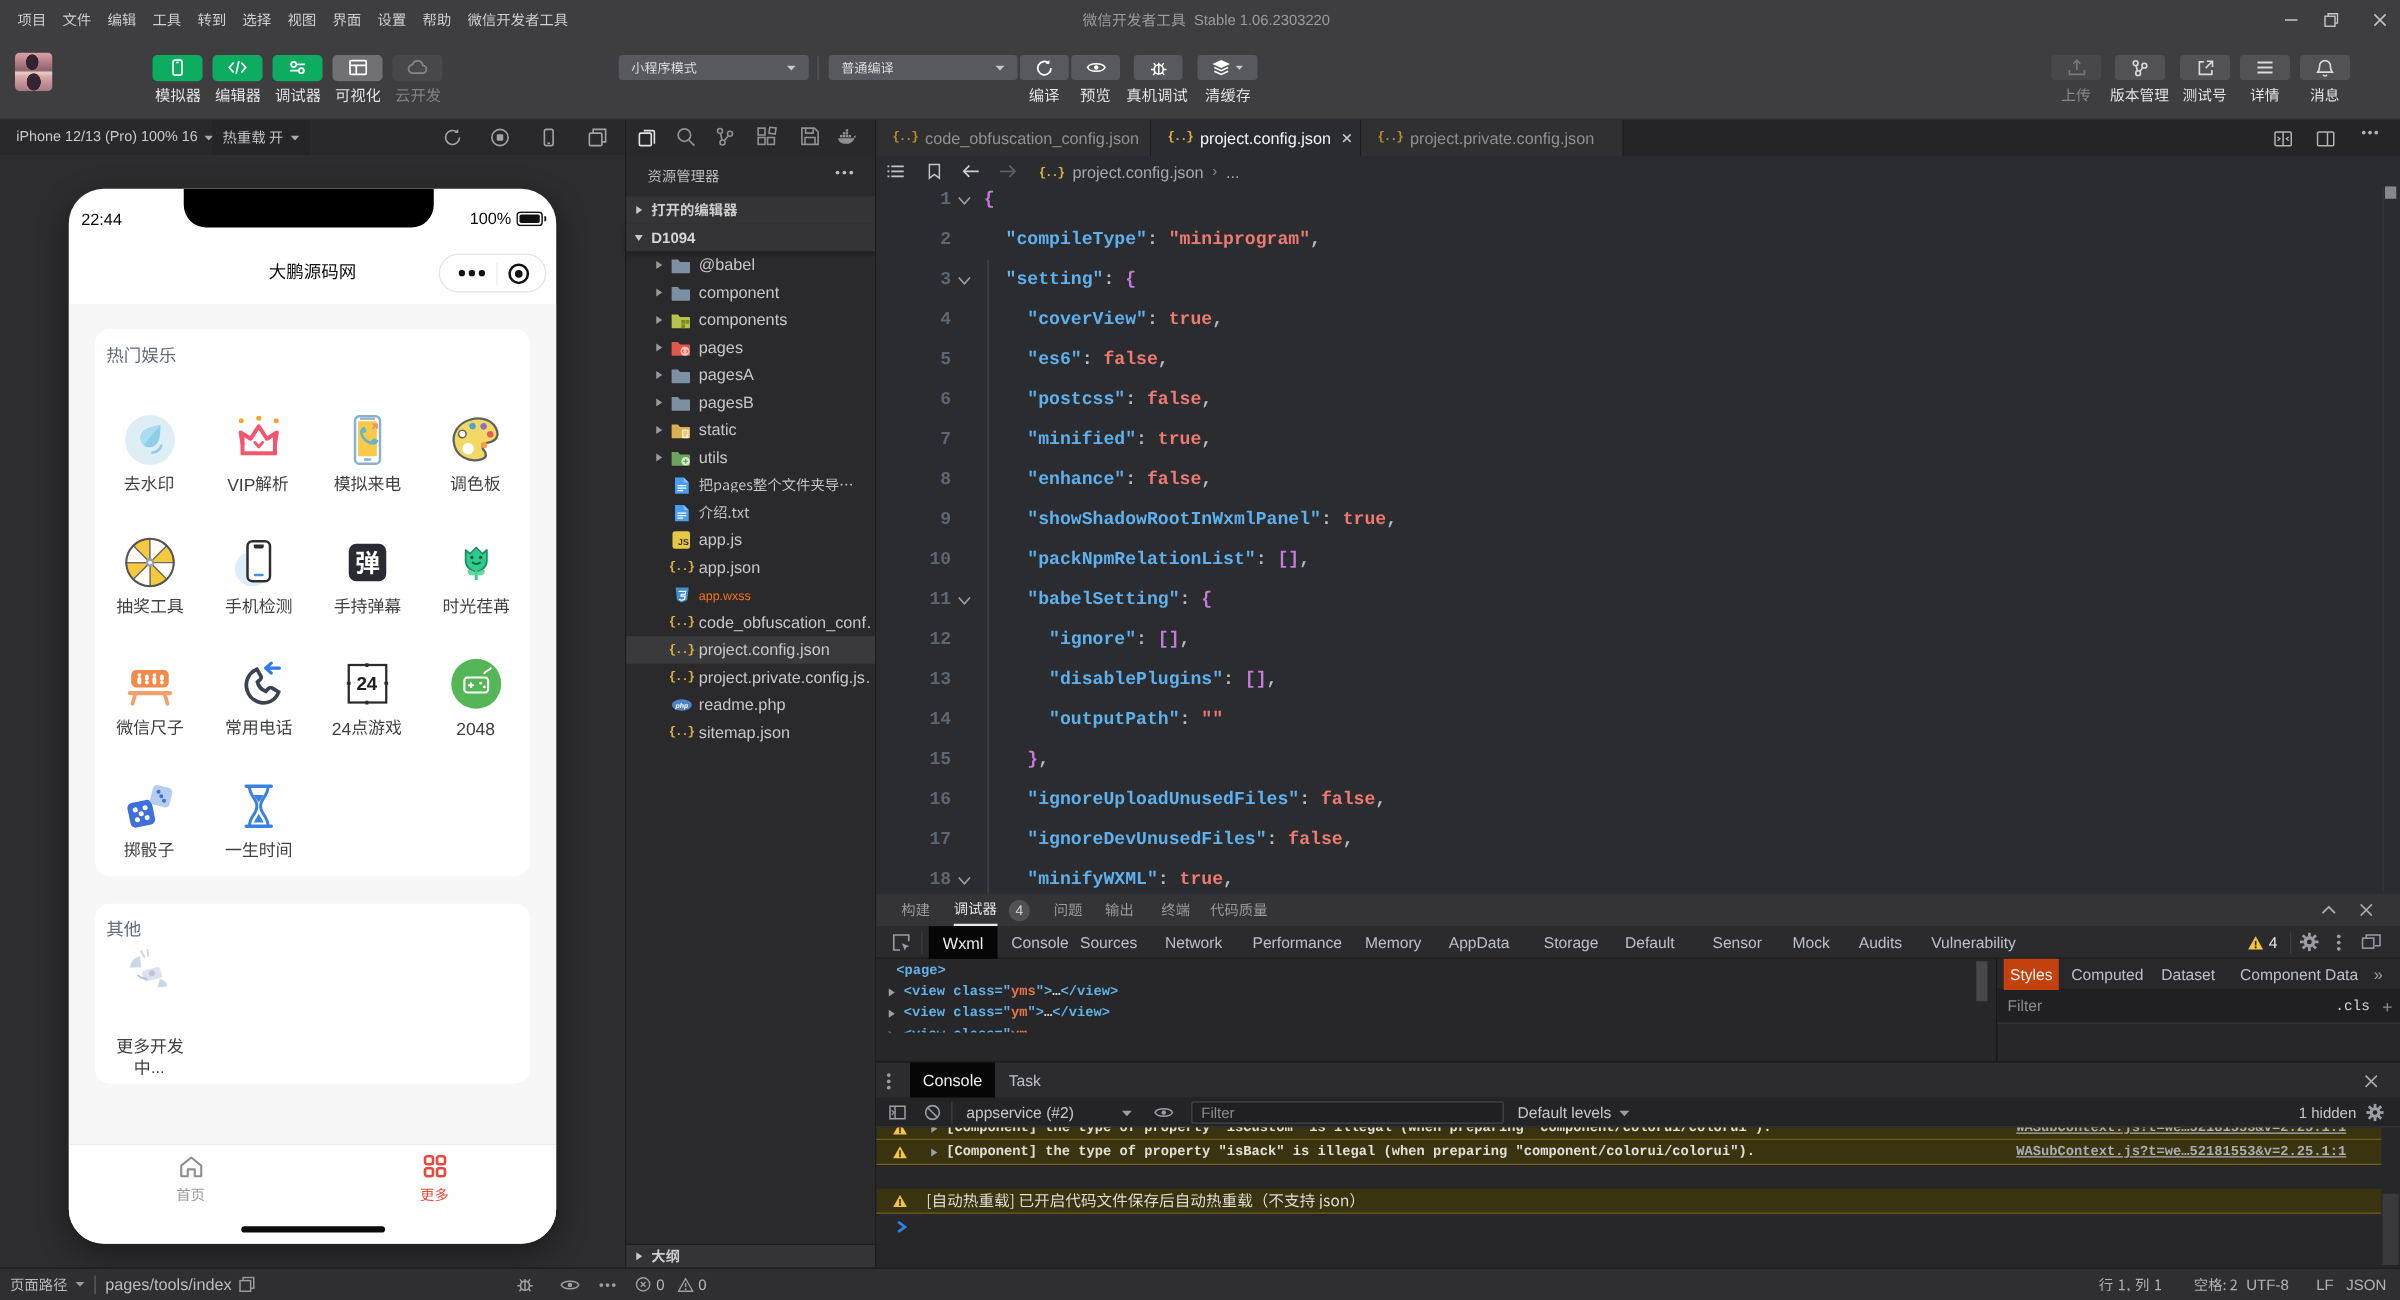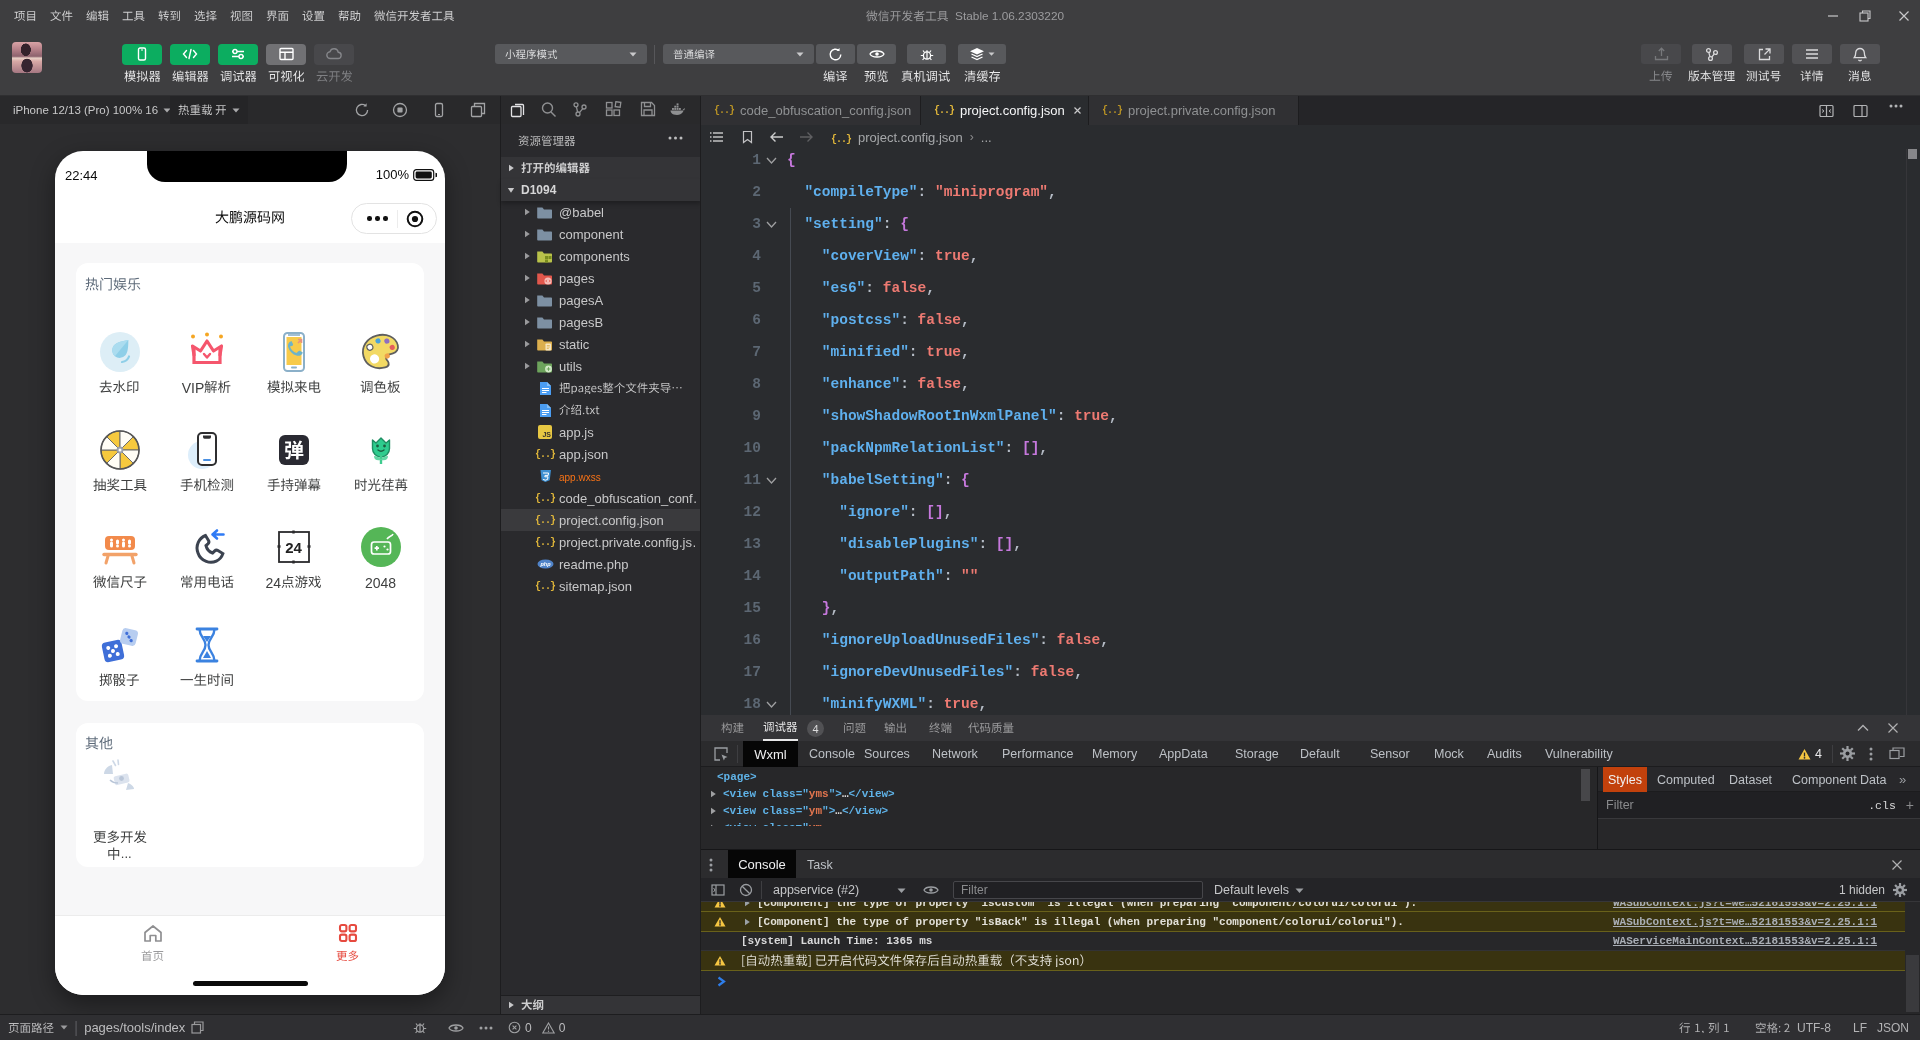--- a/index.html
+++ b/index.html
@@ -1800,24 +1800,20 @@
           </svg>
         </div>
         <div class="a" style="left:42px;top:6.0px">
           <svg style="width:8px;height:8px;" viewBox="0 0 8 8" fill="none">
             <path d="M2 0.8 L6.8 4.0 L2 7.2Z" fill="#9aa0a6"></path>
           </svg>
         </div>
         <div style="margin-left:56px;white-space:nowrap">[Component] the type of property "isBack" is illegal (when preparing "component/colorui/colorui").</div>
         <span class="wlink" style="margin-left:auto;margin-right:28px">WASubContext.js?t=we…52181553&amp;v=2.25.1:1</span>
       </div>
-      <div class="lrow norm" style="top:30px;height:19px">
-        <div style="margin-left:40px;white-space:nowrap">[system] Launch Time: 1365 ms</div>
-        <span class="wlink" style="margin-left:auto;margin-right:28px">WAServiceMainContext…52181553&amp;v=2.25.1:1</span>
-      </div>
       <div class="lrow warn" style="top:49px;height:20px">
         <div class="a" style="left:13px;top:4.0px">
           <svg style="width:12px;height:12px;" viewBox="0 0 12 12" fill="none">
             <path d="M6.0 1 L11.5 10.5 H0.5Z" fill="#f5c642"></path>
             <path d="M6.0 4.199999999999999v3.5999999999999996" stroke="#2a2a2a" stroke-width="1.3"></path>
             <circle cx="6.0" cy="8.8" r="0.9" fill="#2a2a2a"></circle>
           </svg>
         </div>
         <div style="margin-left:40px;white-space:nowrap">
           <svg style="width:351.0px;height:12.5px;" viewBox="0 -880 28083 1000" fill="#e2e0d8">

